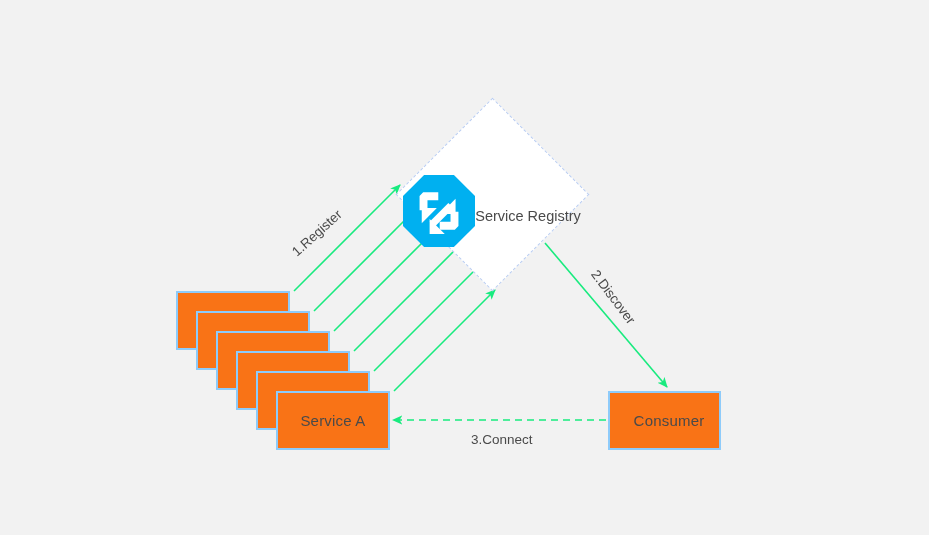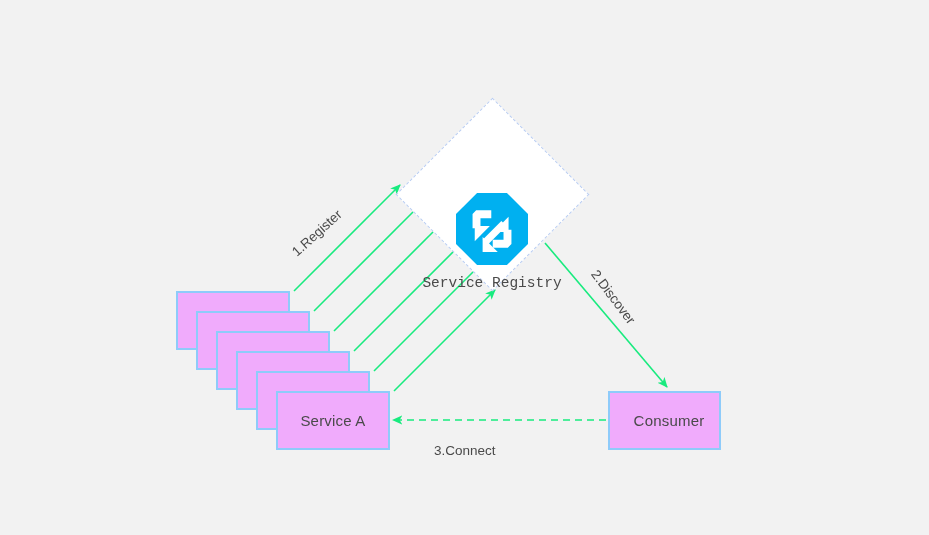--- a/index.html
+++ b/index.html
@@ -22,21 +22,21 @@
   }
   #wires {
     position: absolute;
     left: 0; top: 0;
     width: 929px;
     height: 535px;
     overflow: visible;
   }
   .node-box {
     position: absolute;
-    background: #f0abfc;
+    background: #f97316;
     border: 2px solid #8ecbfa;
     box-sizing: border-box;
     display: flex;
     align-items: center;
     justify-content: center;
   }
   .node-label {
     font-size: 15px;
     color: #4a4a4a;
     white-space: nowrap;
@@ -59,26 +59,24 @@
     border: 1px dashed #b9cdf2;
     box-sizing: border-box;
     transform: rotate(45deg);
   }
   .registry-inner {
     position: absolute;
     left: 0; top: 0;
     width: 194px;
     height: 194px;
     display: flex;
-    flex-direction: column;
     align-items: center;
-    justify-content: flex-end;
+    justify-content: center;
     padding-top: 34px;
     box-sizing: border-box;
-    font-family: Liberation Mono, monospace;
   }
   .registry-logo {
     width: 72px;
     height: 72px;
     display: block;
   }
   .registry-text {
     margin-top: 10px;
     font-size: 14.5px;
     color: #4a4a4a;
@@ -151,15 +149,15 @@
         </g>
       </svg>
       <div class="registry-text">Service Registry</div>
     </div>
   </div>
 
   <div class="edge-label" style="left:289px; top:248px; transform: rotate(-42deg);">1.Register</div>
 
   <div class="edge-label" style="left:600px; top:267px; transform: rotate(53deg);">2.Discover</div>
 
-  <div class="edge-label" style="left:434px; top:432px;margin-top:11px;">3.Connect</div>
+  <div class="edge-label" style="left:471px; top:432px;">3.Connect</div>
 
 </div>
 
 </body></html>

